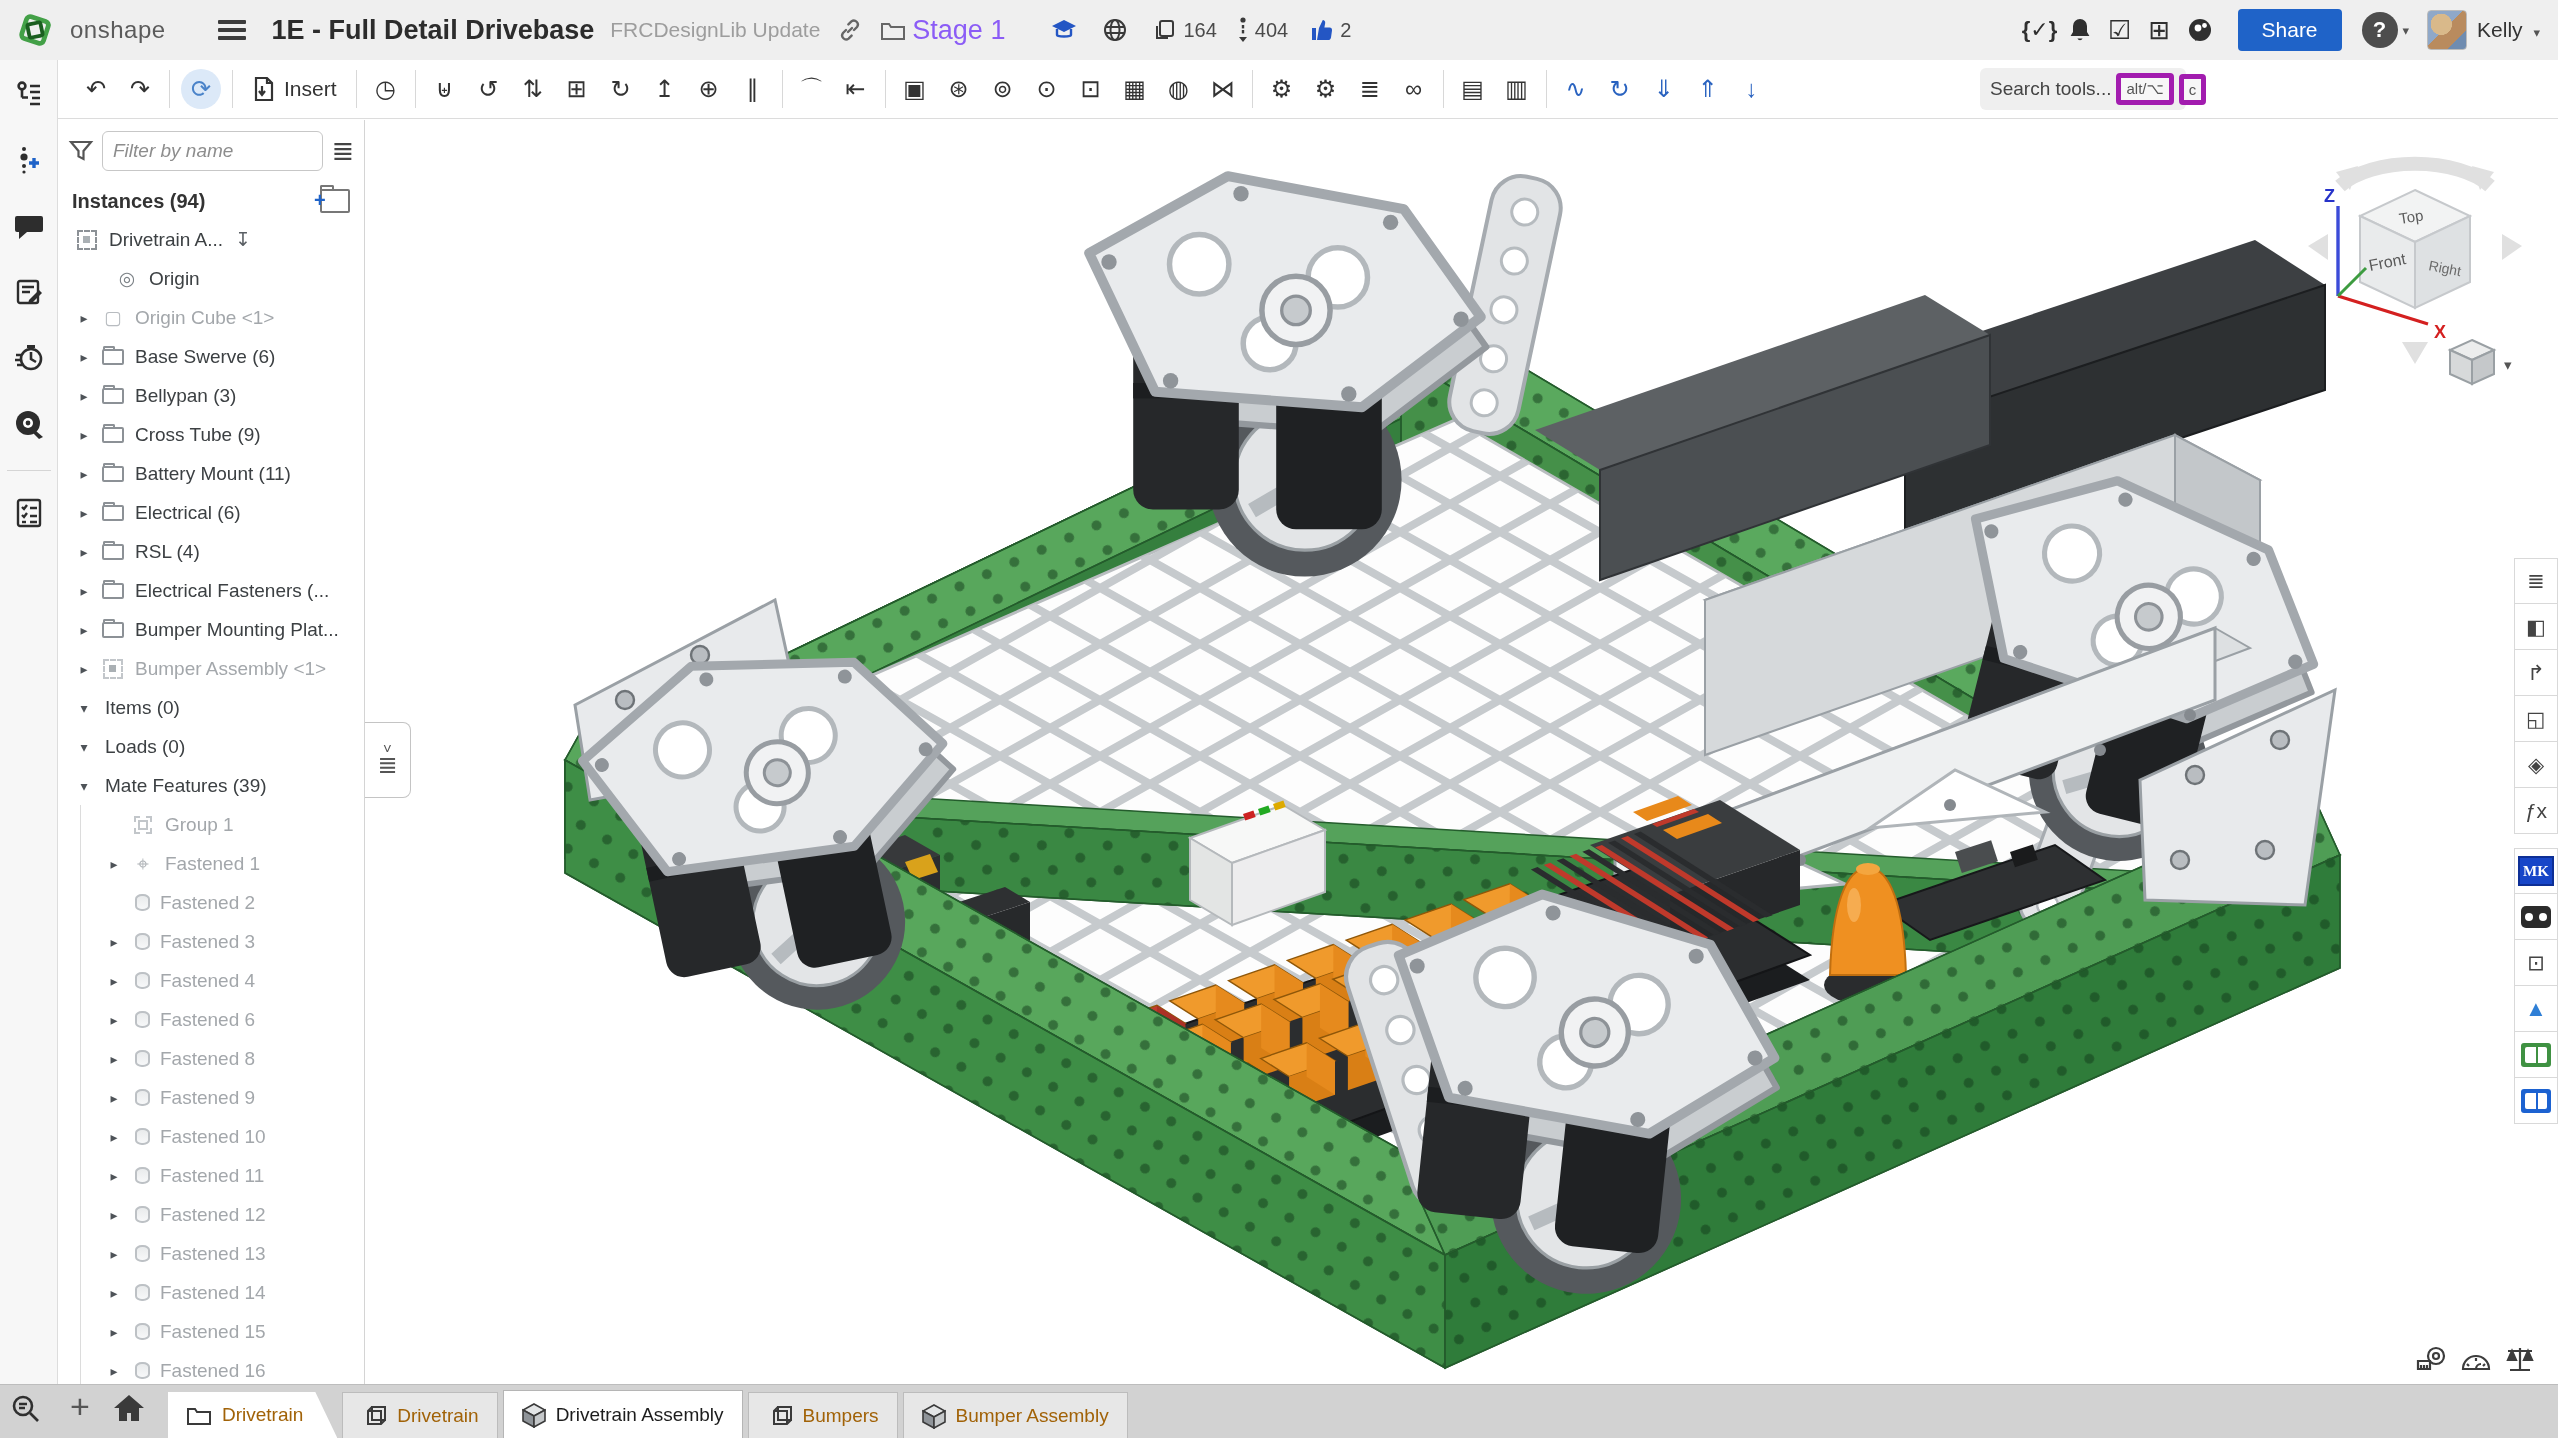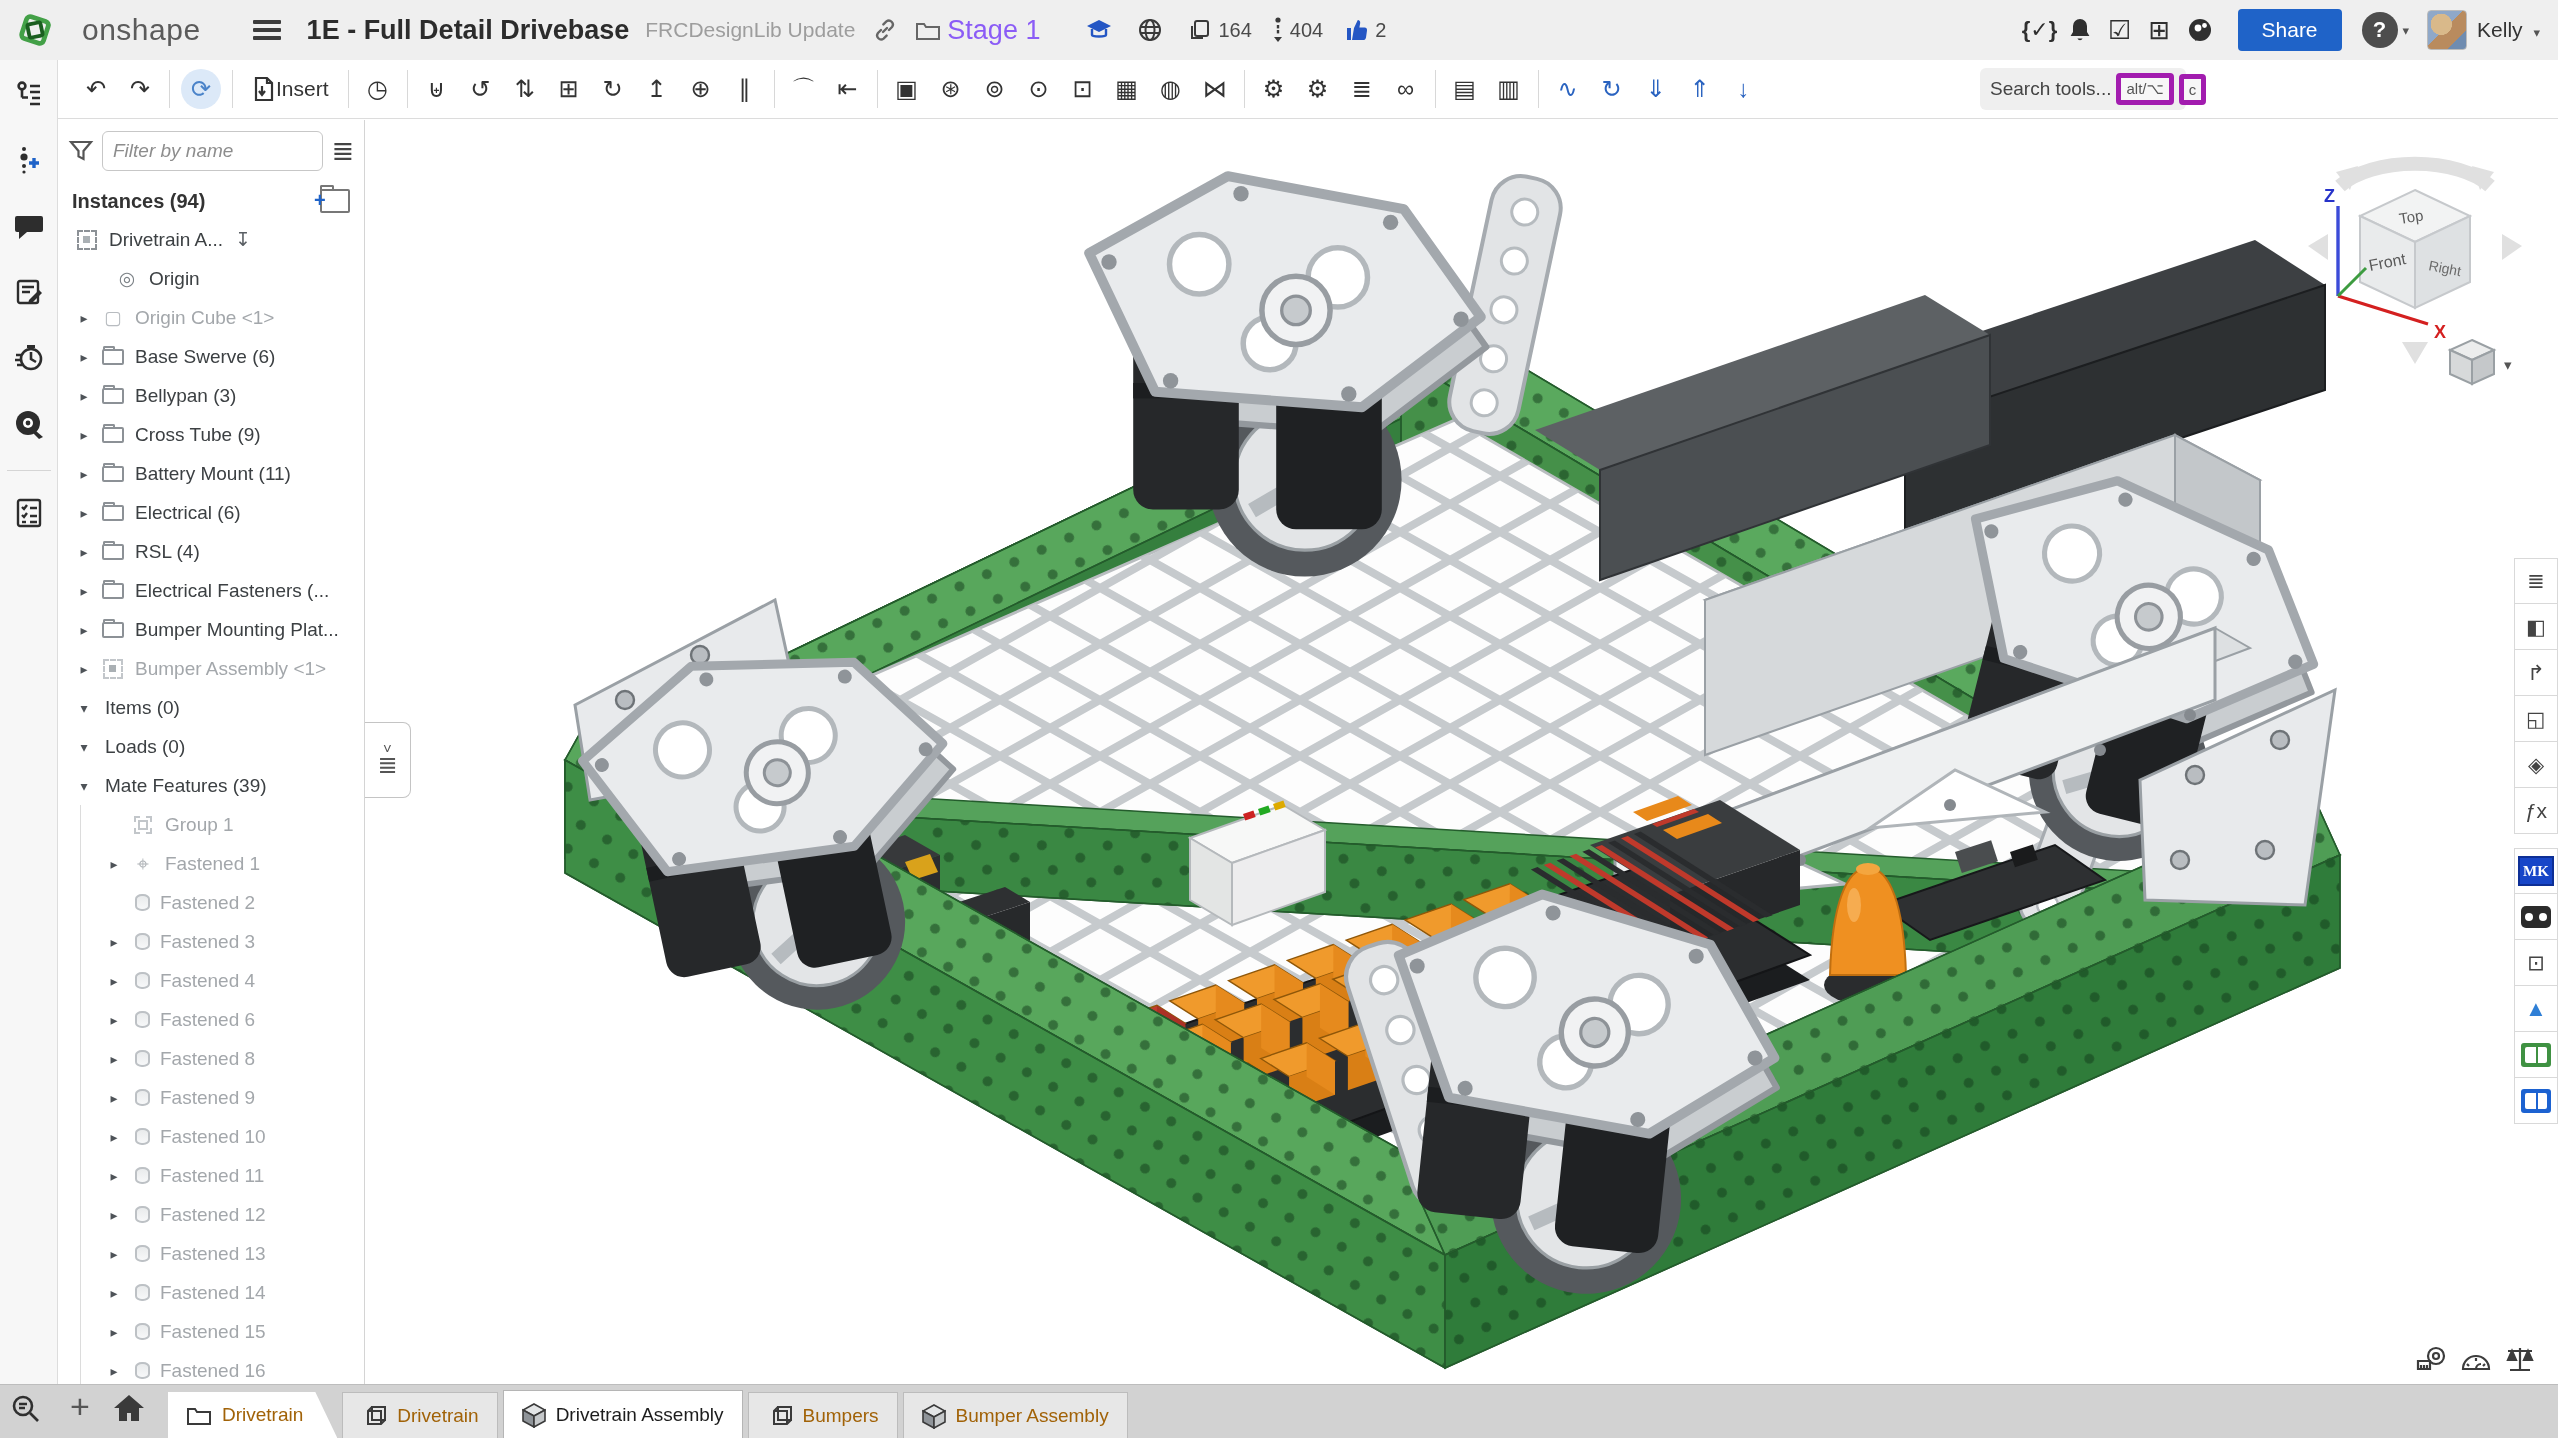--- a/index.html
+++ b/index.html
@@ -12,21 +12,21 @@
   #app{position:absolute;inset:0;}
 
   
   #header{
     position:absolute;left:0;top:0;right:0;height:60px;
     background:#efefef;border-bottom:1px solid #e2e2e2;
     display:flex;align-items:center;
   }
   .hgroup{display:flex;align-items:center;}
   #logo-mark{width:38px;height:38px;margin-left:16px;}
-  #logo-text{font-size:30px;color:#5b5b5b;letter-spacing:.5px;margin-left:28px;font-weight:500;}
+  #logo-text{font-size:24px;color:#5b5b5b;letter-spacing:.5px;margin-left:16px;font-weight:500;}
   #hamburger{width:28px;margin-left:52px;cursor:pointer;}
   #hamburger span{display:block;height:4px;background:#3c3c3c;margin:4px 0;border-radius:1px;}
   #doc-title{font-size:27px;font-weight:bold;color:#2c2c2c;margin-left:26px;white-space:nowrap;}
   #doc-subtitle{font-size:21px;color:#9d9d9d;margin-left:16px;white-space:nowrap;}
   .hicon{display:inline-flex;align-items:center;justify-content:center;margin-left:18px;color:#5f5f5f;}
   #doc-location{font-size:27px;color:#8b5cf6;margin-left:6px;}
   .stat{display:flex;align-items:center;font-size:20px;color:#4a4a4a;margin-left:20px;}
   .stat svg{margin-right:6px;}
   #header-right{margin-left:auto;display:flex;align-items:center;padding-right:18px;}
   .haction{width:40px;height:40px;display:flex;align-items:center;justify-content:center;color:#2f2f2f;cursor:pointer;}
@@ -48,21 +48,21 @@
   #toolbar{
     position:absolute;left:58px;top:60px;right:0;height:59px;background:#fff;
     border-bottom:1px solid #dcdcdc;display:flex;align-items:center;padding-left:16px;box-sizing:border-box;
   }
   .tb-btn{width:44px;height:44px;display:flex;align-items:center;justify-content:center;
     font-size:24px;color:#333;border-radius:4px;cursor:pointer;flex:none;}
   .tb-btn.blue{color:#2a63c0;}
   .tb-btn.blue-disc{color:#4a83c9;background:#dce9f8;border-radius:50%;width:40px;height:40px;margin:0 4px;}
   .tb-sep{width:1px;height:38px;background:#d8d8d8;margin:0 7px;flex:none;}
   #insert-button{display:flex;align-items:center;height:44px;padding:0 12px;border-radius:4px;cursor:pointer;flex:none;}
-  #insert-button span.lbl{font-size:21px;color:#333;}
+  #insert-button span.lbl{font-size:21px;color:#333;margin-left:8px;}
   #search-tools{
     position:absolute;left:1922px;top:8px;width:206px;height:42px;background:#efefef;border-radius:6px;
     display:flex;align-items:center;padding:4px 10px;box-sizing:border-box;cursor:text;
   }
   #search-tools .ph{font-size:19px;color:#444;white-space:nowrap;}
   .key-chip{border:5px solid #a21caf;background:#f7f7f7;border-radius:4px;font-size:15px;color:#555;
     padding:2px 5px;margin-left:5px;white-space:nowrap;}
 
   
   #leftrail{

